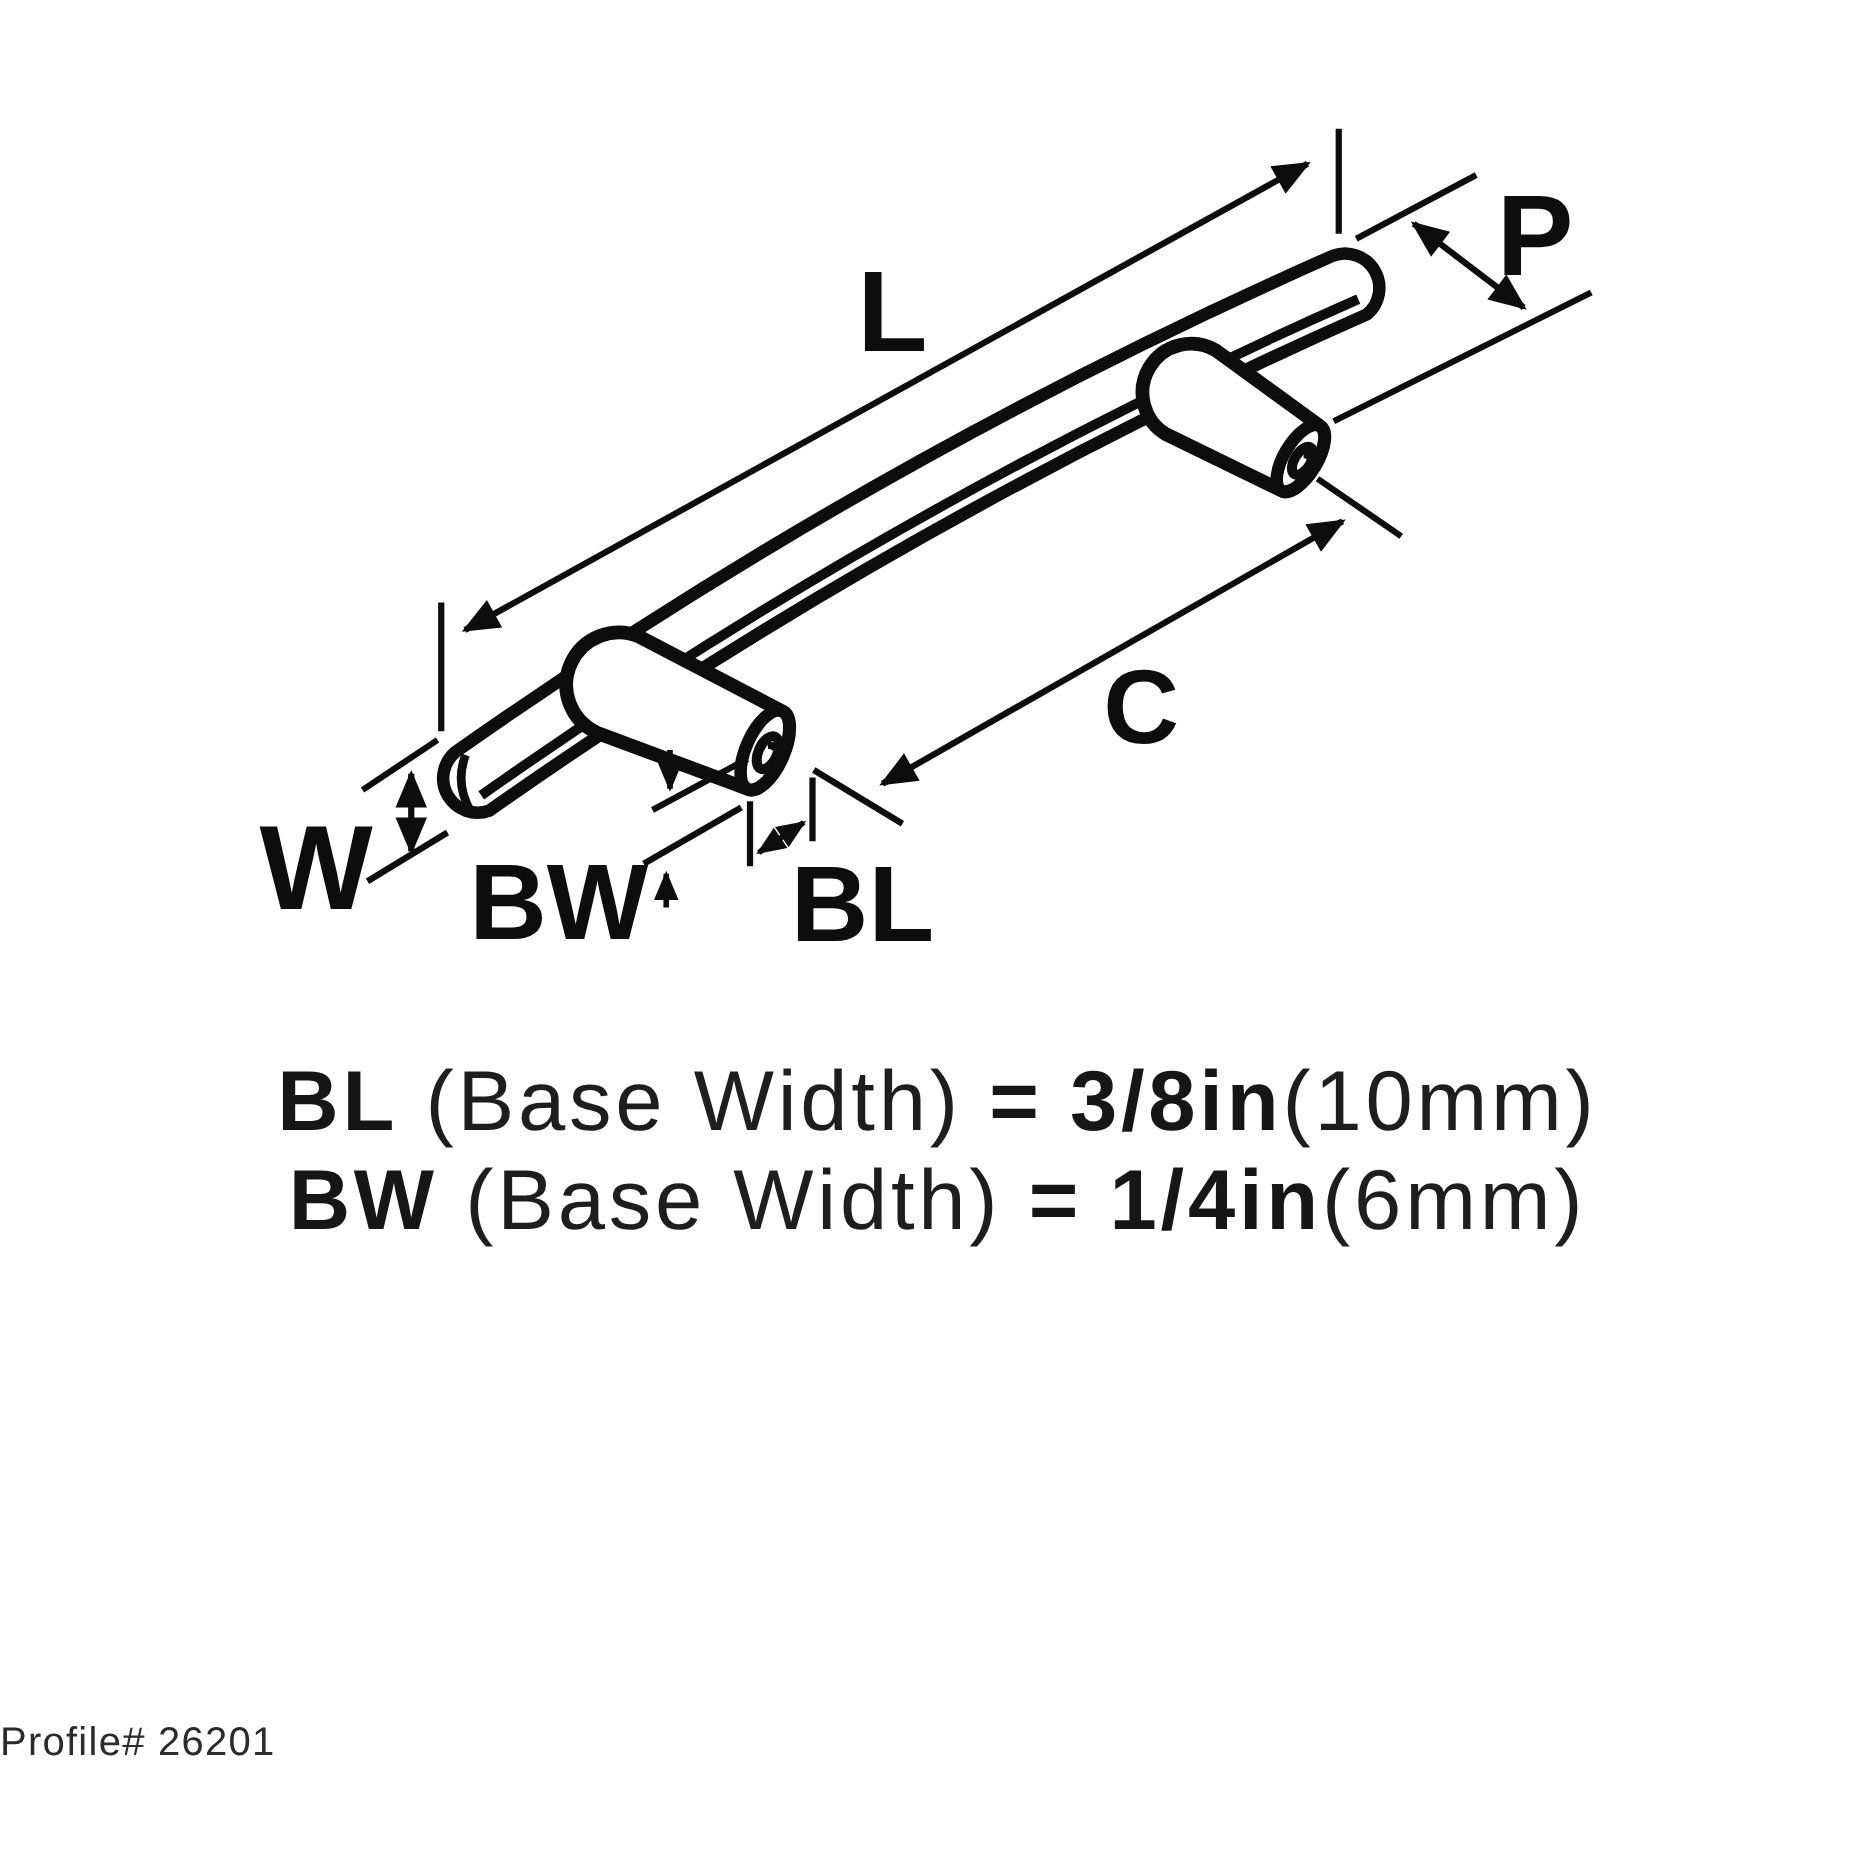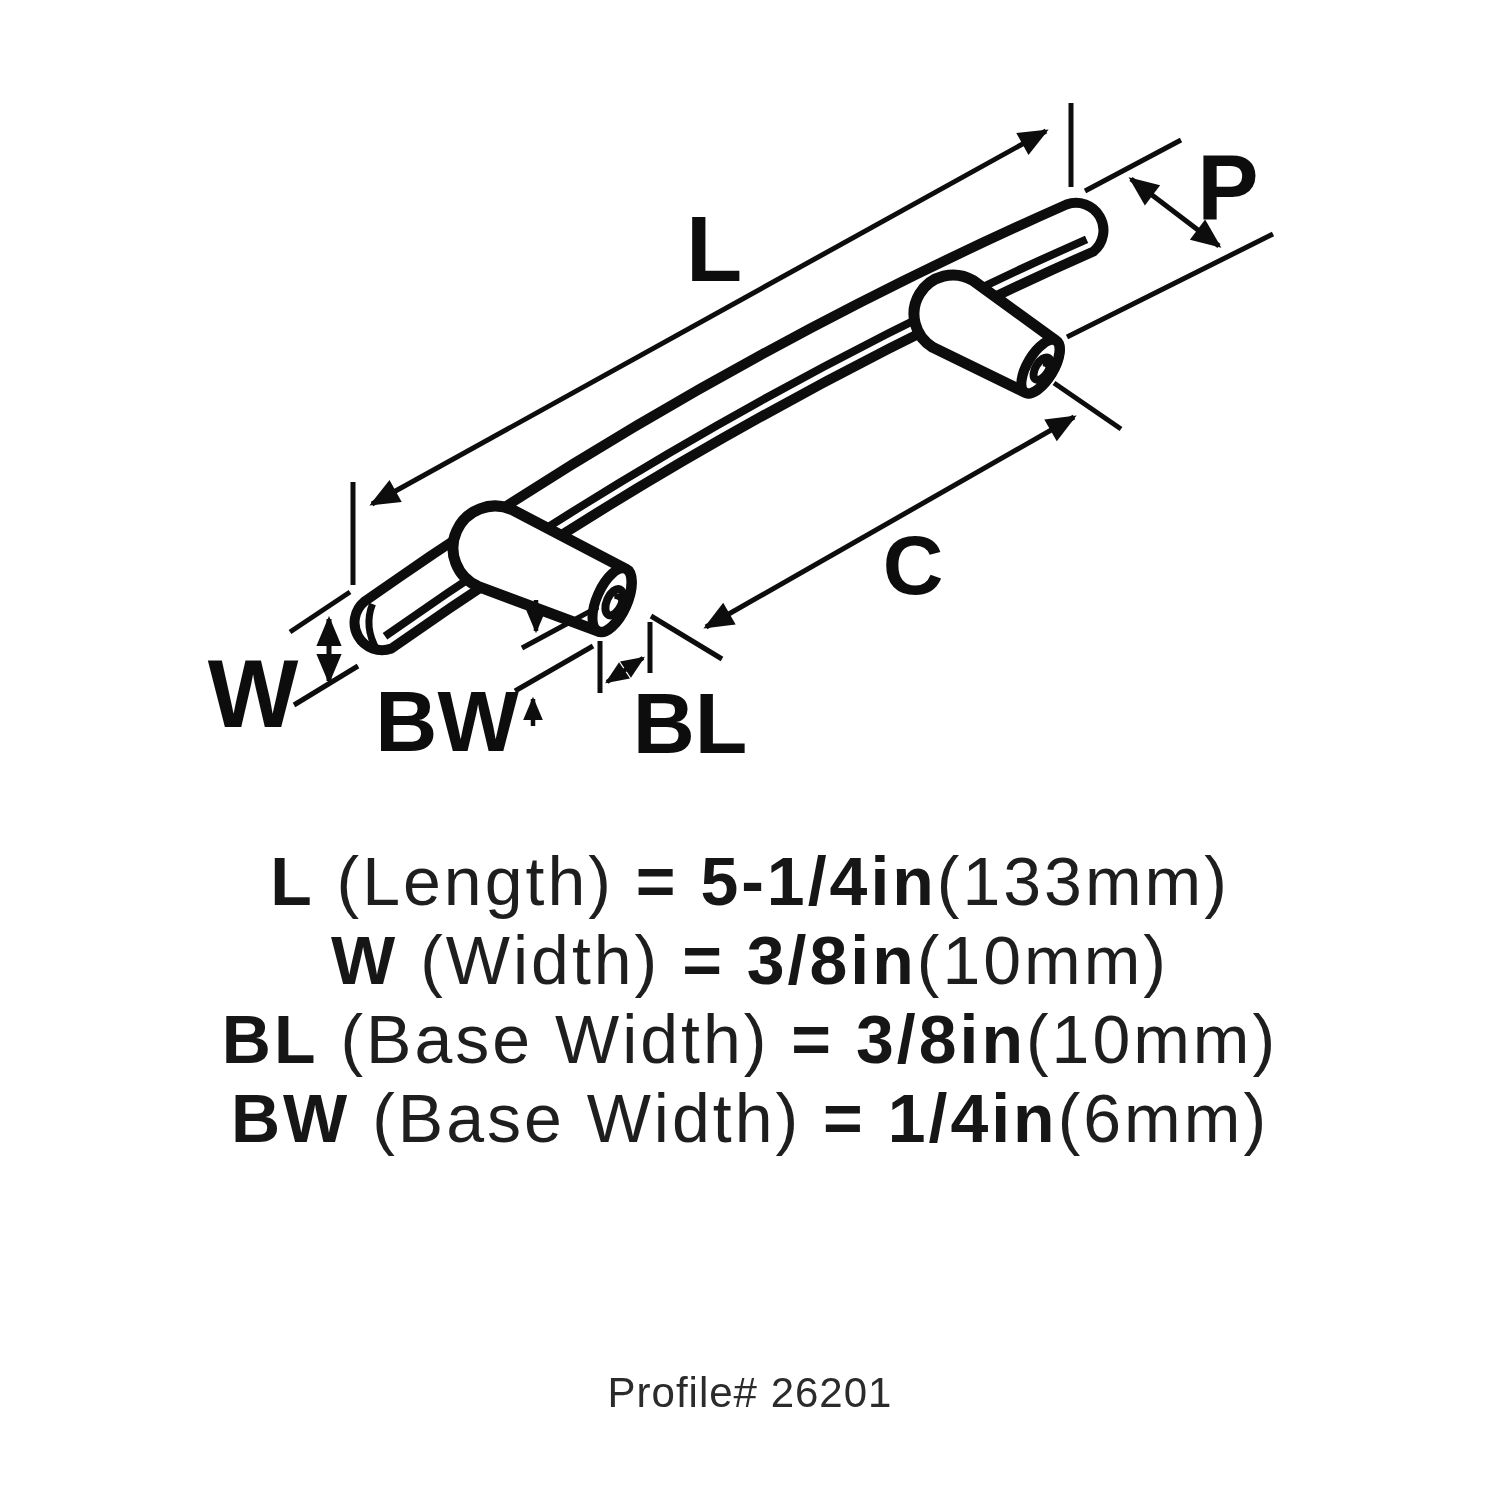--- a/index.html
+++ b/index.html
@@ -36,22 +36,22 @@
     letter-spacing: 3px;
     white-space: nowrap;
   }
   .b  { font-weight: 700; }
   .r  { font-weight: 400; color: #1e1e1e; }
   .footer {
     position: absolute;
     left: 0;
     right: 0;
     top: 1368px;
-    text-align: center;
-    font-size: 42px;
+    text-align: left;
+    font-size: 32px;
     line-height: 50px;
     letter-spacing: 1px;
     color: #2b2b2b;
     font-weight: 400;
   }
 </style>
 </head>
 <body>
 
 <div class="page">
@@ -124,22 +124,20 @@
 
     <g stroke="#0d0d0d" fill="none">
       <line x1="600" y1="641" x2="600" y2="693" stroke-width="5"></line>
       <line x1="650" y1="622" x2="650" y2="673" stroke-width="5"></line>
       <line x1="607" y1="682" x2="643" y2="658" stroke-width="4.5" marker-start="url(#ahs)" marker-end="url(#ahs)"></line>
     </g>
     <text class="dlabel" x="690" y="753" font-size="86">BL</text>
   </svg>
 
   <div class="specs">
-    <div class="spec-line"><span class="b">L</span> <span class="r">(Length)</span> <span class="b">=</span> <span class="b">5-1/4in</span><span class="r">(133mm)</span></div>
-    <div class="spec-line"><span class="b">W</span> <span class="r">(Width)</span> <span class="b">=</span> <span class="b">3/8in</span><span class="r">(10mm)</span></div>
     <div class="spec-line"><span class="b">BL</span> <span class="r">(Base Width)</span> <span class="b">=</span> <span class="b">3/8in</span><span class="r">(10mm)</span></div>
     <div class="spec-line"><span class="b">BW</span> <span class="r">(Base Width)</span> <span class="b">=</span> <span class="b">1/4in</span><span class="r">(6mm)</span></div>
   </div>
 
   <div class="footer">
     <span>Profile# 26201</span>
   </div>
 
 </div>
 

